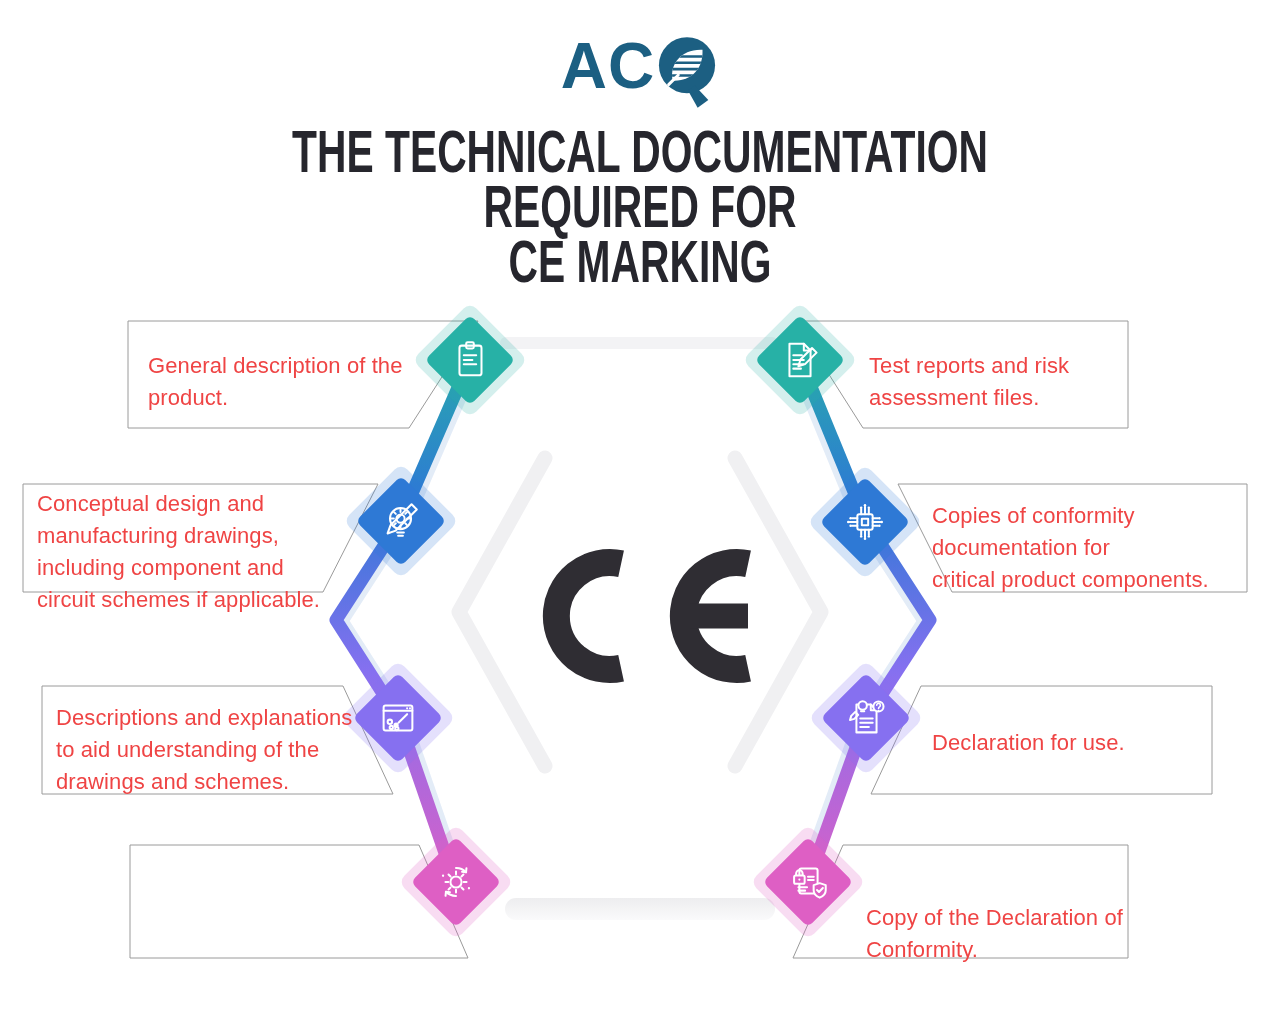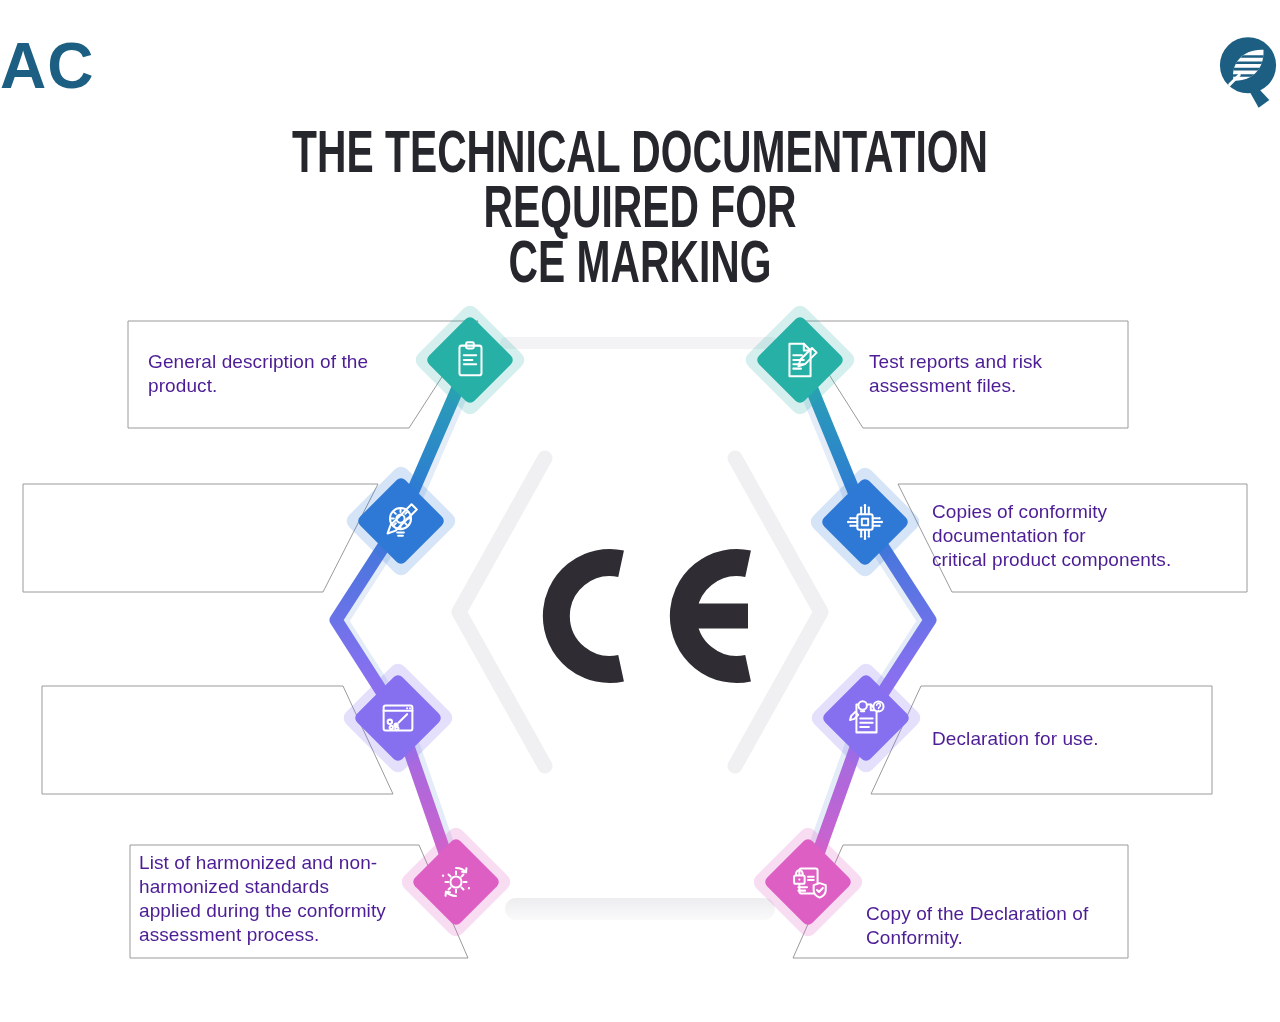--- a/index.html
+++ b/index.html
@@ -2,21 +2,21 @@
 <html><head>
 <meta charset="utf-8">
 <style>
   html,body{margin:0;padding:0;background:#ffffff;}
   .canvas{position:relative;width:1280px;height:1022px;background:#ffffff;overflow:hidden;
           font-family:"Liberation Sans",sans-serif;}
   svg.diagram{position:absolute;left:0;top:0;z-index:1;}
 
   
   .logo-row{position:absolute;left:0;top:30px;width:100%;height:72px;display:flex;
-            justify-content:space-between;align-items:center;z-index:5;}
+            justify-content:center;align-items:center;z-index:5;}
   .logo-txt{font-size:64px;font-weight:bold;color:#1c5f82;letter-spacing:1px;line-height:70px;}
   .logo-q{width:60px;height:78px;margin:14px 2px 0 2px;}
   .title{position:absolute;left:0;top:124px;width:100%;text-align:center;z-index:5;
          font-size:60px;line-height:55px;font-weight:bold;color:#26262d;
          white-space:pre-line;transform:scaleX(.68);transform-origin:50% 0;}
 
   
   .dwrap{position:absolute;width:0;height:0;z-index:3;}
   .halo{position:absolute;left:-41px;top:-41px;width:82px;height:82px;border-radius:9px;
         transform:rotate(45deg);}
@@ -24,21 +24,21 @@
         transform:rotate(45deg);}
   .icon{position:absolute;left:-23px;top:-23px;width:46px;height:46px;}
   .icon .st{stroke:#fff;stroke-width:2.1;fill:none;stroke-linecap:round;stroke-linejoin:round;}
   .icon .f{fill:#fff;stroke:none;}
   .c-teal{background:#27b1a6}   .h-teal{background:rgba(39,177,166,.20)}
   .c-blue{background:#2e79d5}   .h-blue{background:rgba(46,121,213,.20)}
   .c-purple{background:#8670f0} .h-purple{background:rgba(134,112,240,.22)}
   .c-pink{background:#de5fc4}   .h-pink{background:rgba(222,95,196,.22)}
 
   
-  .item-text{position:absolute;z-index:4;font-size:19px;line-height:24px;color:#4c1d95;
+  .item-text{position:absolute;z-index:4;font-size:22px;line-height:32px;color:#ef4444;
              white-space:pre-line;letter-spacing:.1px;}
 </style>
 </head>
 <body>
 
 <div class="canvas">
 
   <svg class="diagram" width="1280" height="1022" viewBox="0 0 1280 1022">
     <defs>
       <linearGradient id="flowG" gradientUnits="userSpaceOnUse" x1="0" y1="330" x2="0" y2="900">
@@ -235,24 +235,27 @@
       <path d="M11.6,17.2 v-2.1 a3.4,3.4 0 0 1 6.8,0 v2.1" fill="none" stroke="#fff" stroke-width="2.1" stroke-linecap="round"></path>
       <rect x="9.5" y="17.2" width="11" height="8.6" rx="1.6" fill="#de5fc4" stroke="#fff" stroke-width="2.1"></rect>
       <circle class="f" cx="15" cy="21.5" r="1.1"></circle>
       <path d="M36.2,25.2 l6.3,2.1 v5.4 c0,4.1 -3.1,6.4 -6.3,7.6 c-3.2,-1.2 -6.3,-3.5 -6.3,-7.6 v-5.4 z" fill="#de5fc4" stroke="#fff" stroke-width="2.1" stroke-linejoin="round"></path>
       <path d="M33.4,32.3 l2.1,2.1 4,-4.2" fill="none" stroke="#fff" stroke-width="2.1" stroke-linecap="round" stroke-linejoin="round"></path>
     </svg>
   </div>
 
   <div class="item-text" style="left:148px;top:350px">General description of the
 product.</div>
-  <div class="item-text" style="left:139px;top:851px">List of harmonized and non-
-harmonized standards
-applied during the conformity
-assessment process.</div>
+  <div class="item-text" style="left:37px;top:488px">Conceptual design and
+manufacturing drawings,
+including component and
+circuit schemes if applicable.</div>
+  <div class="item-text" style="left:56px;top:702px">Descriptions and explanations
+to aid understanding of the
+drawings and schemes.</div>
   <div class="item-text" style="left:932px;top:500px">Copies of conformity
 documentation for
 critical product components.</div>
   <div class="item-text" style="left:869px;top:350px">Test reports and risk
 assessment files.</div>
   <div class="item-text" style="left:932px;top:727px">Declaration for use.</div>
   <div class="item-text" style="left:866px;top:902px">Copy of the Declaration of
 Conformity.</div>
 
 </div>

